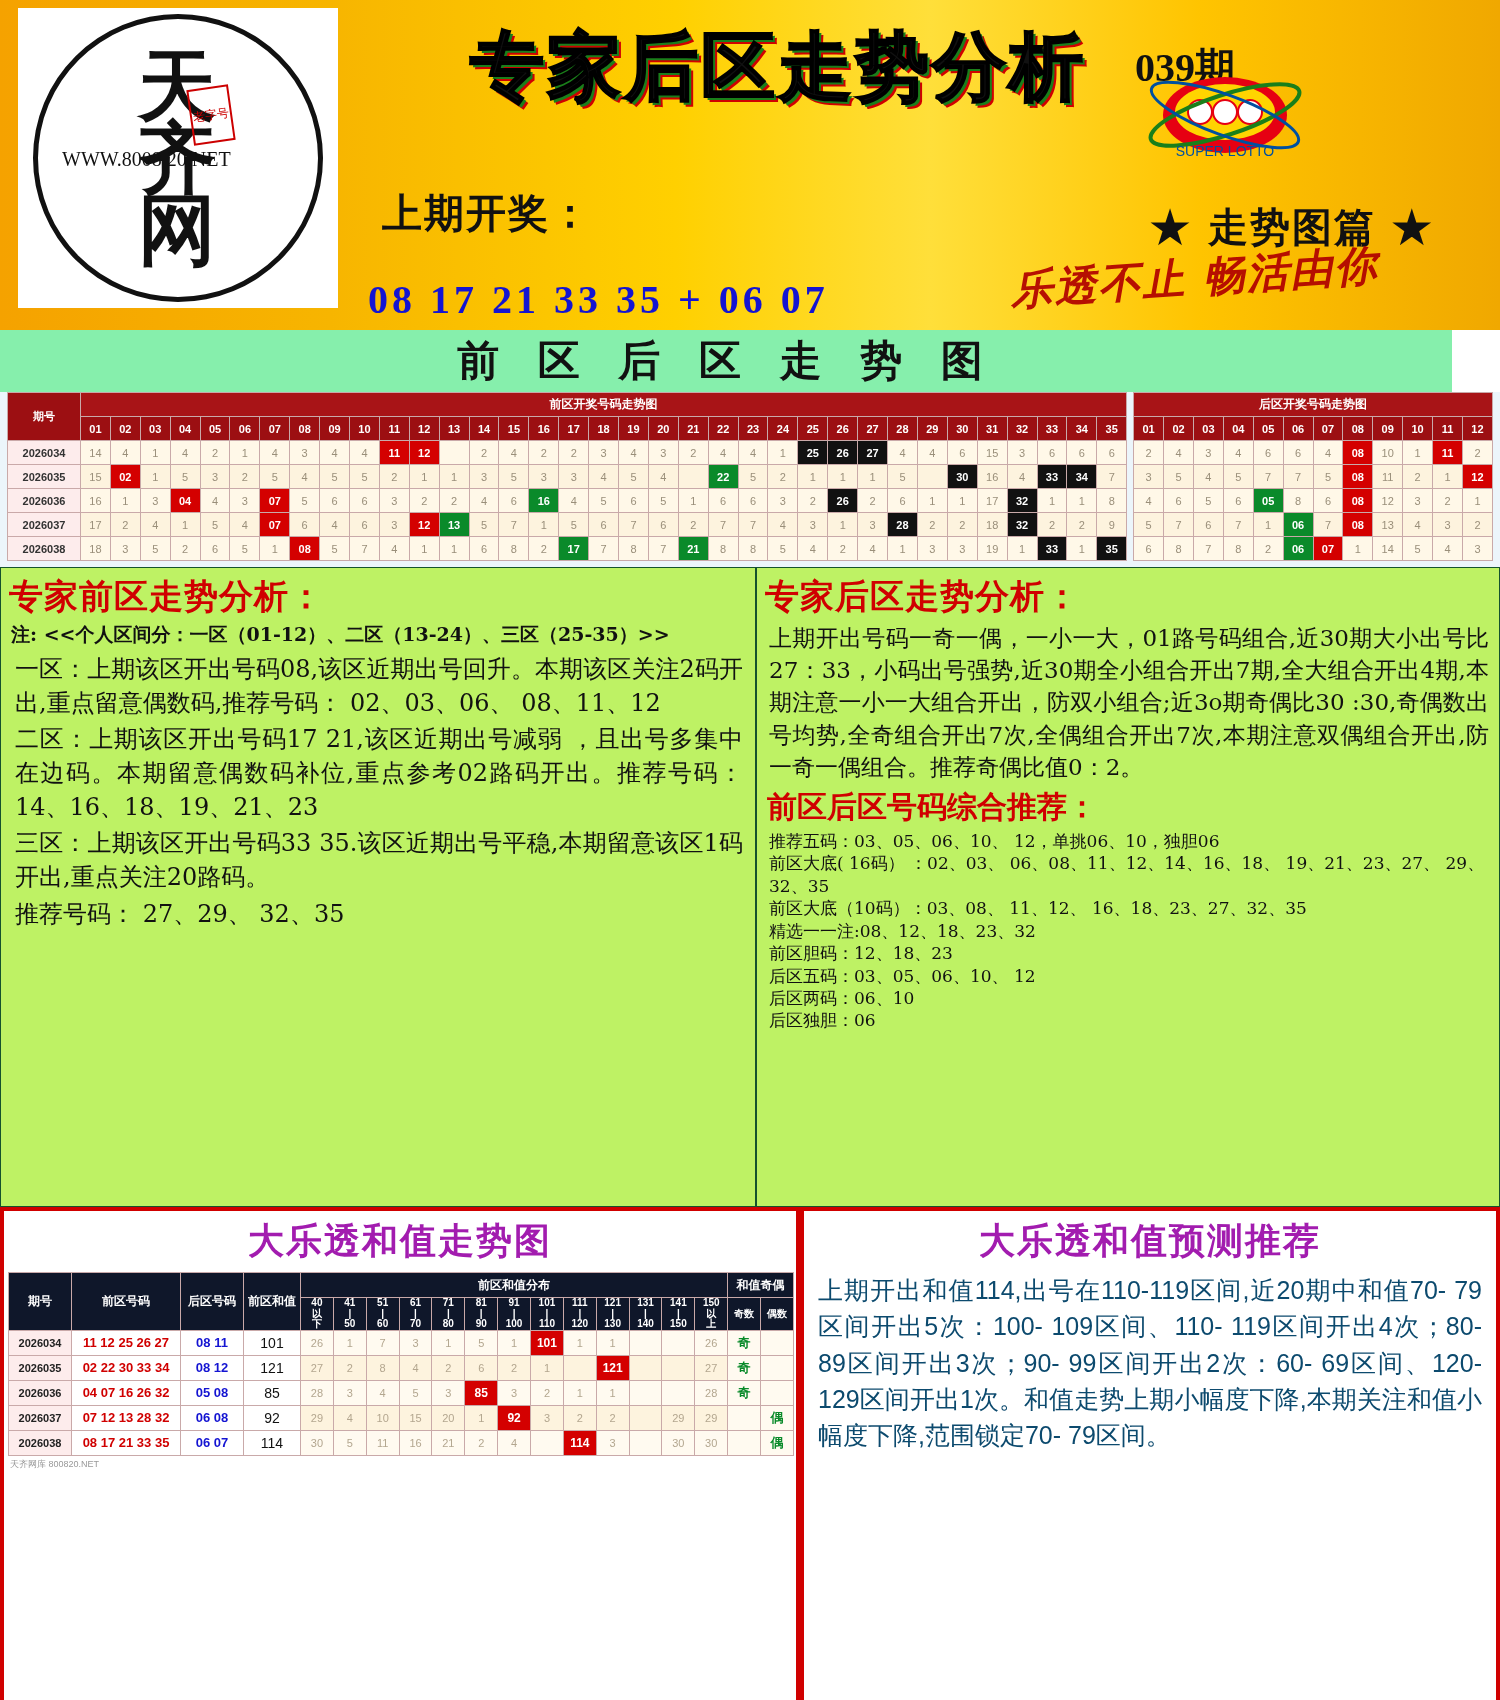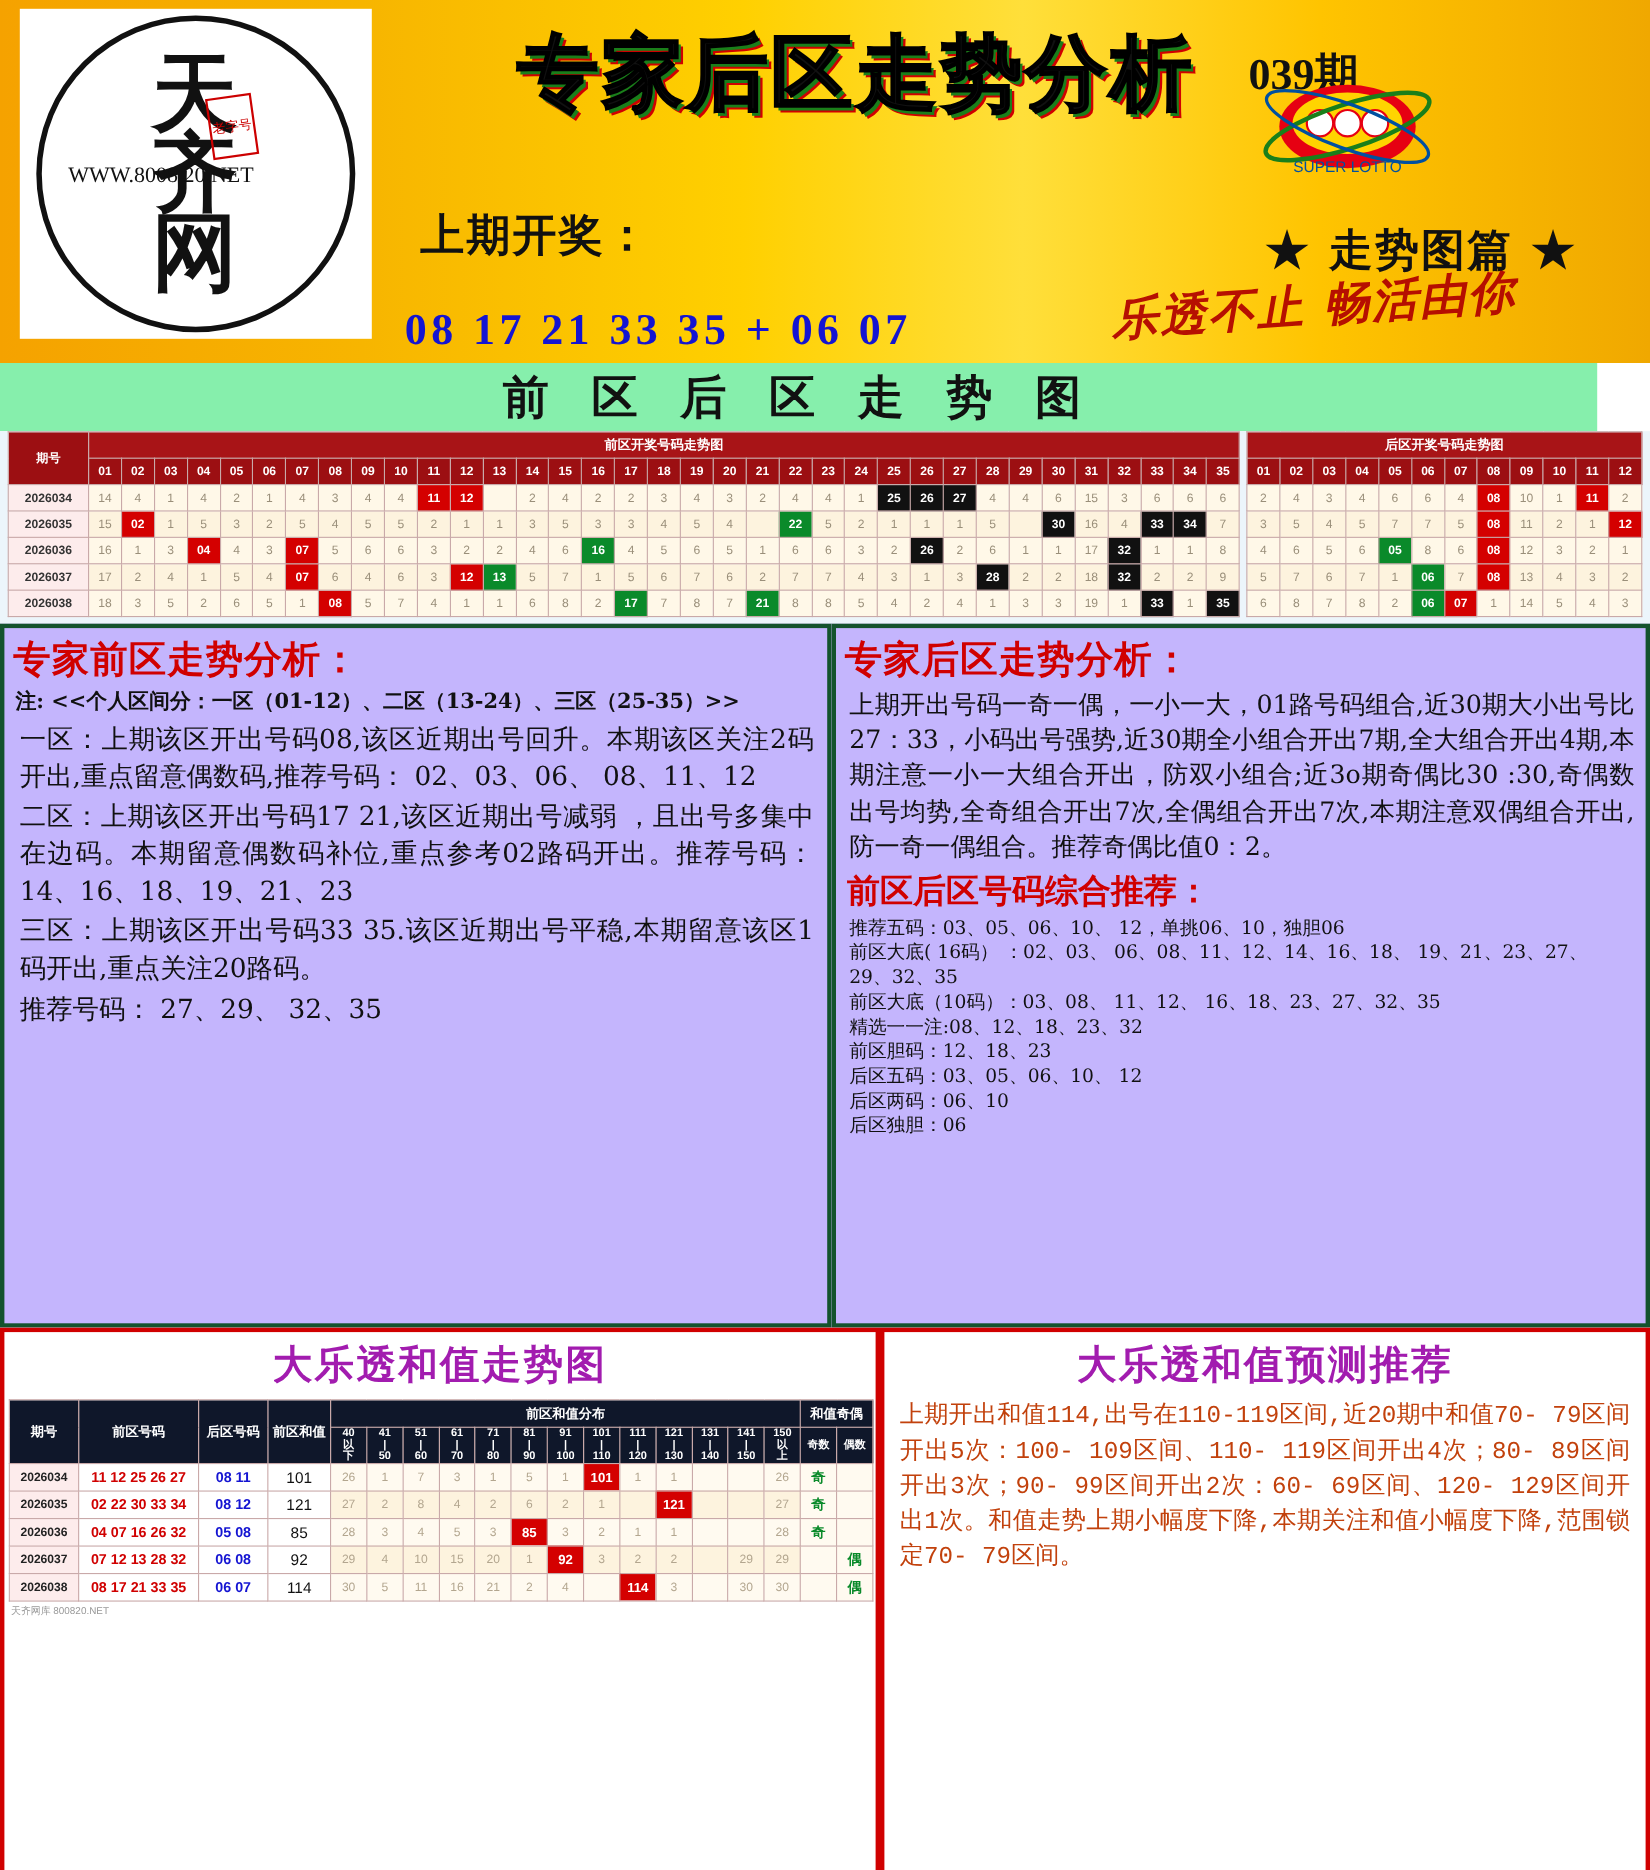--- a/index.html
+++ b/index.html
@@ -109,21 +109,21 @@
   .cellnum.alt{background:#fdf3de;}
   .sep{width:6px;background:#ecf5fb;border:none!important;}
   td.issue-cell{background:#fdecec;color:#333;font-size:11px;font-weight:bold;}
   .hit-red{background:#d40000;color:#fff;font-weight:bold;}
   .hit-green{background:#0a8a2a;color:#fff;font-weight:bold;}
   .hit-black{background:#111;color:#fff;font-weight:bold;}
 
   
   .panels{display:flex;width:1500px;box-sizing:border-box;gap:0;}
   .panel{
-    border:4px solid #14532d;box-sizing:border-box;background:#c4b5fd;
+    border:1px solid #14532d;box-sizing:border-box;background:#bef264;
   }
   .panel.left{width:756px;height:640px;}
   .panel.right{width:744px;height:640px;}
   .panel h3{
     margin:6px 0 2px 8px;font-size:34px;color:#d00000;font-weight:bold;
     font-family:"DejaVu Serif","Liberation Serif",serif;letter-spacing:1px;
   }
   .panel .note{
     margin:2px 0 4px 10px;font-size:19px;color:#111;font-weight:bold;
     font-family:"DejaVu Serif","Liberation Serif",serif;
@@ -146,22 +146,22 @@
   
   .bottom{display:flex;width:1500px;}
   .bpanel{border:4px solid #d00000;box-sizing:border-box;background:#fff;}
   .bpanel.left{width:800px;height:578px;}
   .bpanel.right{width:700px;height:578px;}
   .bpanel h3{
     margin:6px 0 6px 0;text-align:center;font-size:36px;color:#a21caf;font-weight:bold;
     font-family:"DejaVu Serif","Liberation Serif",serif;letter-spacing:2px;
   }
   .bpanel.right p{
-    margin:4px 14px;font-size:22px;line-height:1.45;color:#c2410c;
-    font-family:Liberation Mono, monospace;text-align:justify;
+    margin:4px 14px;font-size:25px;line-height:1.45;color:#0c4a6e;
+    font-family:Liberation Sans, sans-serif;text-align:justify;
   }
   table.sum{
     border-collapse:collapse;width:786px;margin:0 4px;
     font-size:11px;table-layout:fixed;font-family:"Liberation Sans",sans-serif;
   }
   table.sum th,table.sum td{border:1px solid #c9a9a9;text-align:center;padding:0;height:24px;}
   table.sum th{background:#0f172a;color:#fff;font-weight:bold;font-size:12px;}
   table.sum th.small{font-size:10px;line-height:1.05;}
   td.qh{background:#fdecec;color:#222;font-size:11px;font-weight:bold;}
   td.front{background:#fff;color:#d00000;font-weight:bold;font-size:13px;}

